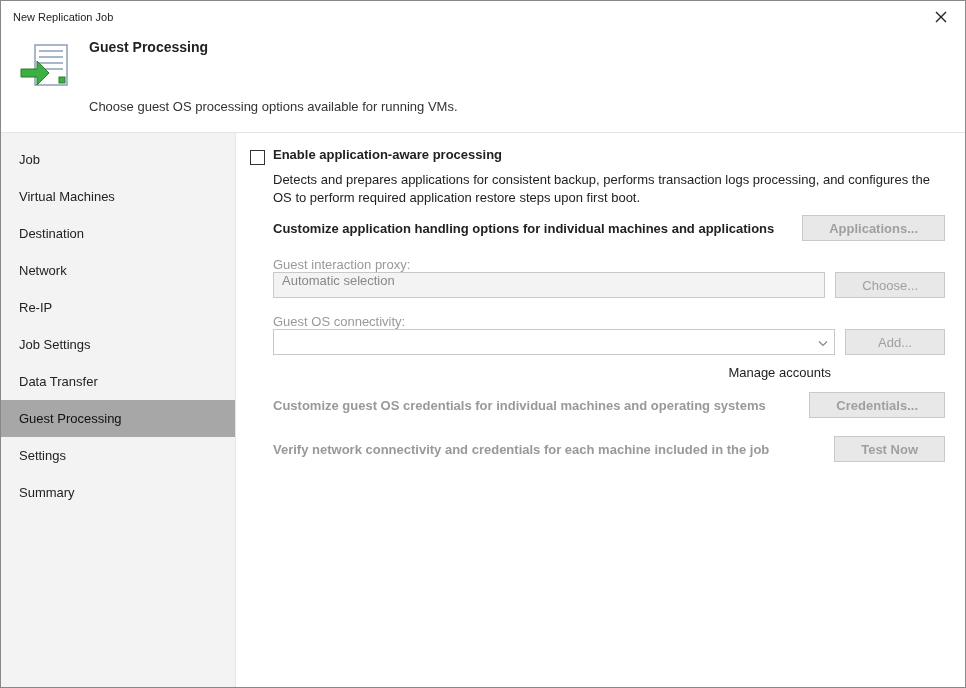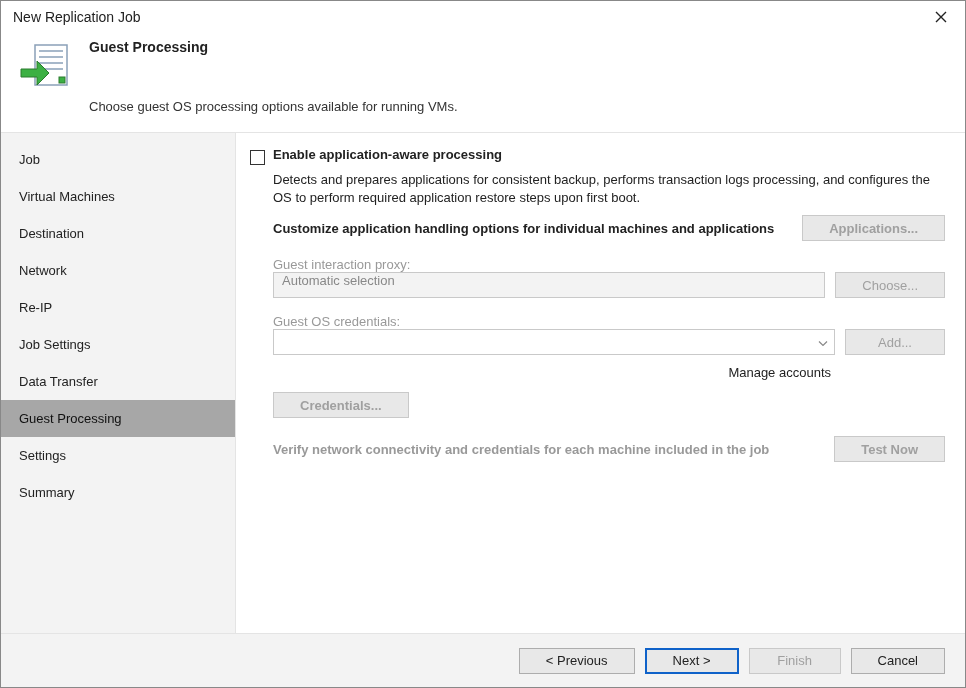--- a/index.html
+++ b/index.html
@@ -18,21 +18,21 @@
     display: flex;
     flex-direction: column;
     position: relative;
   }
   .titlebar {
     height: 32px;
     display: flex;
     align-items: center;
     justify-content: space-between;
     padding: 0 10px 0 12px;
-    font-size: 14px;
+    font-size: 11px;
     color: #222;
   }
   .titlebar .close {
     width: 28px;
     height: 28px;
     display: flex;
     align-items: center;
     justify-content: center;
     cursor: pointer;
   }
@@ -274,49 +274,44 @@
 
       <div class="section-block">
         <div class="field-label">Guest interaction proxy:</div>
         <div class="field-row">
           <div class="text-input">Automatic selection</div>
           <div class="btn disabled">Choose...</div>
         </div>
       </div>
 
       <div class="section-block">
-        <div class="field-label">Guest OS credentials:</div>
+        <div class="field-label">Guest OS connectivity:</div>
         <div class="field-row">
           <div class="dropdown">
             <span></span>
             <span class="chev">
               <svg width="10" height="6" viewBox="0 0 10 6">
                   <path d="M1 1 L5 5 L9 1" stroke="#888" stroke-width="1.2" fill="none"></path>
                 </svg>
             </span>
           </div>
           <div class="btn disabled">Add...</div>
         </div>
         <div class="link-row">
           <span class="link">Manage accounts</span>
         </div>
       </div>
 
       <div class="row" style="margin-top:4px;">
+        <span class="row-label disabled">Customize guest OS credentials for individual machines and operating systems</span>
         <div class="btn disabled">Credentials...</div>
       </div>
 
       <div class="row" style="margin-top:10px;gap:44px;">
         <span class="row-label disabled">Verify network connectivity and credentials for each machine included in the job</span>
         <div class="btn disabled">Test Now</div>
       </div>
 
     </div>
   </div>
 
-  <div class="footer">
-    <div class="btn">&lt; Previous</div>
-    <div class="btn primary">Next &gt;</div>
-    <div class="btn disabled">Finish</div>
-    <div class="btn">Cancel</div>
-  </div>
 
 </div>
 
 </body></html>

